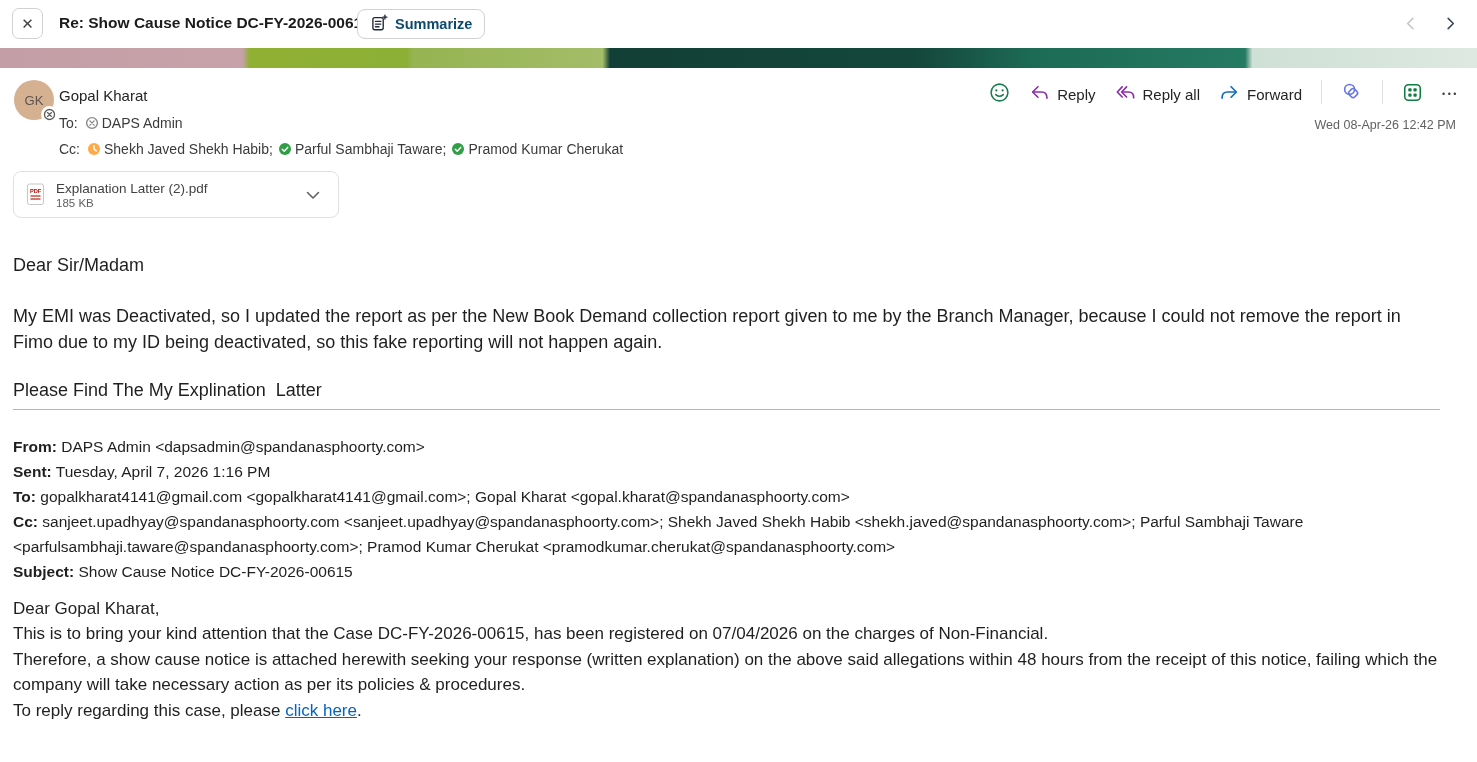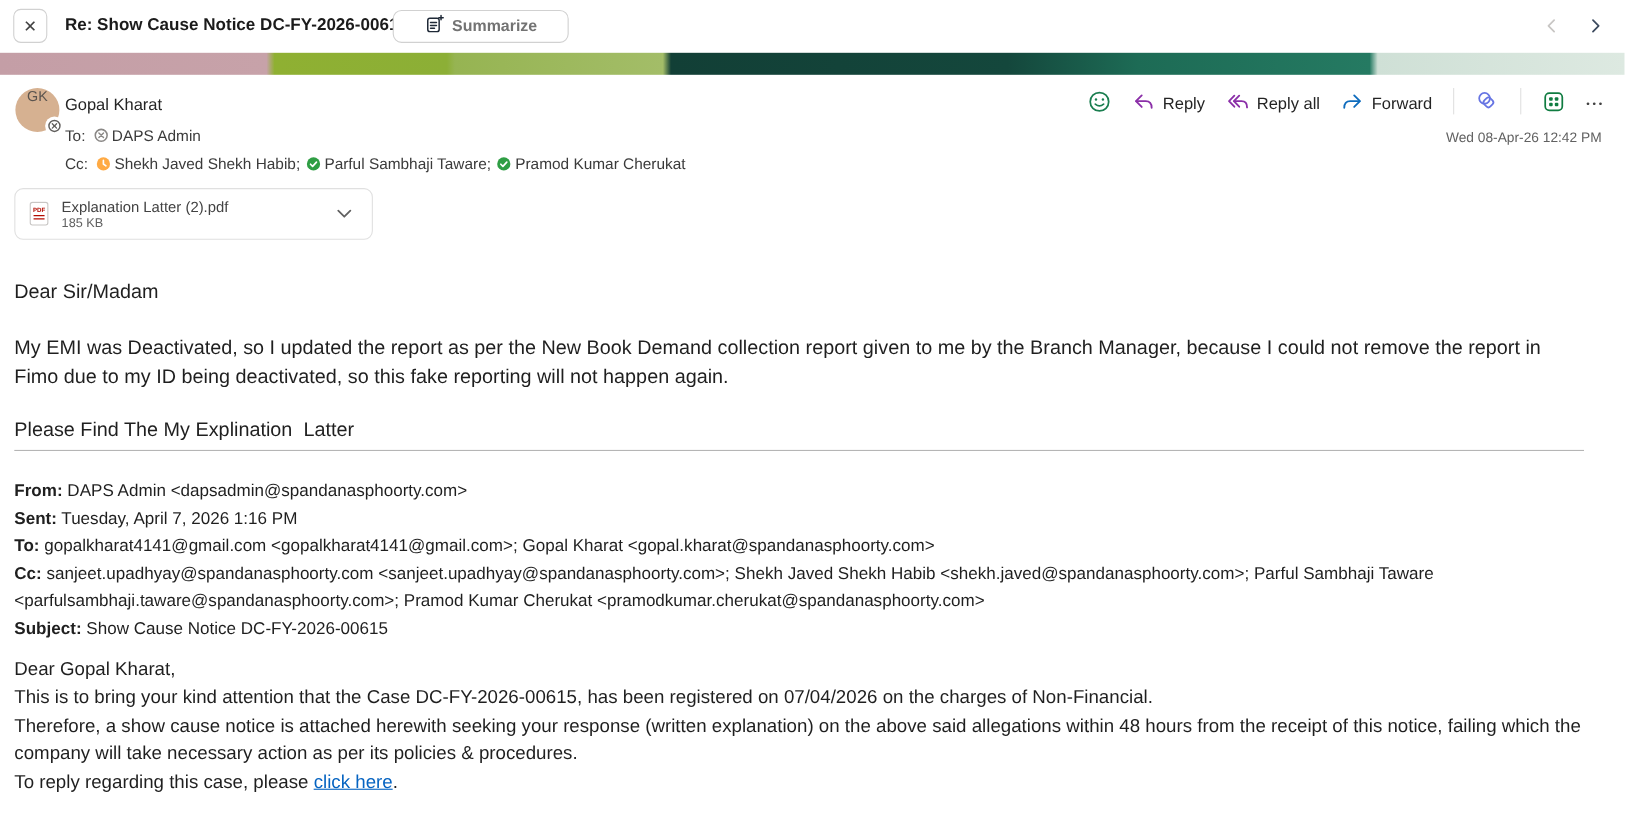--- a/index.html
+++ b/index.html
@@ -9,36 +9,36 @@
 
   
   .topbar { position:absolute; top:0; left:0; width:100%; height:48px; background:#fff; }
   .close-btn { position:absolute; left:12px; top:8px; width:31px; height:31px;
                border:1px solid #d1d1d1; border-radius:7px; background:#fff;
                display:flex; align-items:center; justify-content:center;
                font-size:15px; color:#424242; cursor:pointer; }
   .tb-title { position:absolute; left:59px; top:14px; font-size:15.5px; font-weight:700; color:#1b1b1b; }
   .summarize-btn { position:absolute; left:357px; top:9px; height:30px;
                    border:1px solid #d1d1d1; border-radius:8px; background:#fff;
-                   display:flex; align-items:center; gap:7px; padding:0 28px;
-                   font-size:14.5px; font-weight:700; color:#737373; cursor:pointer; }
+                   display:flex; align-items:center; gap:7px; padding:0 12px;
+                   font-size:14.5px; font-weight:700; color:#0c4a6e; cursor:pointer; }
   .nav-arrows { position:absolute; right:14px; top:10px; display:flex; gap:14px; }
   .nav-arrows .navbtn { width:26px; height:26px; display:flex; align-items:center; justify-content:center; cursor:pointer; }
 
   
   .banner { position:absolute; top:48px; left:0; width:100%; height:20px;
             background:linear-gradient(90deg,
               #c49ea6 0%, #c7a2a9 16.4%, #8fb032 16.9%, #8caf36 27.5%,
               #96b452 28%, #a3bd68 40.8%, #123f36 41.3%, #14473c 62%,
               #1d6b55 70%, #257a62 84.3%, #cfe0d6 84.8%, #dde9e1 100%); }
 
   
   .avatar { position:absolute; left:14px; top:80px; width:40px; height:40px; border-radius:50%;
             background:#d6b191; color:#5b544e; font-size:13px; font-weight:400;
-            display:flex; align-items:flex-start; justify-content:center; cursor:pointer; }
+            display:flex; align-items:center; justify-content:center; cursor:pointer; }
   .avatar-badge { position:absolute; right:-4px; bottom:-3px; width:17px; height:17px;
                   background:#fff; border-radius:50%; display:flex; align-items:center; justify-content:center; }
   .sender-name { position:absolute; left:59px; top:87px; font-size:15px; color:#242424; }
   .recip-line { position:absolute; left:59px; display:flex; align-items:center; gap:5px;
                 font-size:14px; color:#3b3b3b; }
   .recip-line .lbl { margin-right:2px; }
   .recip { display:flex; align-items:center; gap:3px; cursor:pointer; }
   .to-line { top:115px; }
   .cc-line { top:141px; }
 

